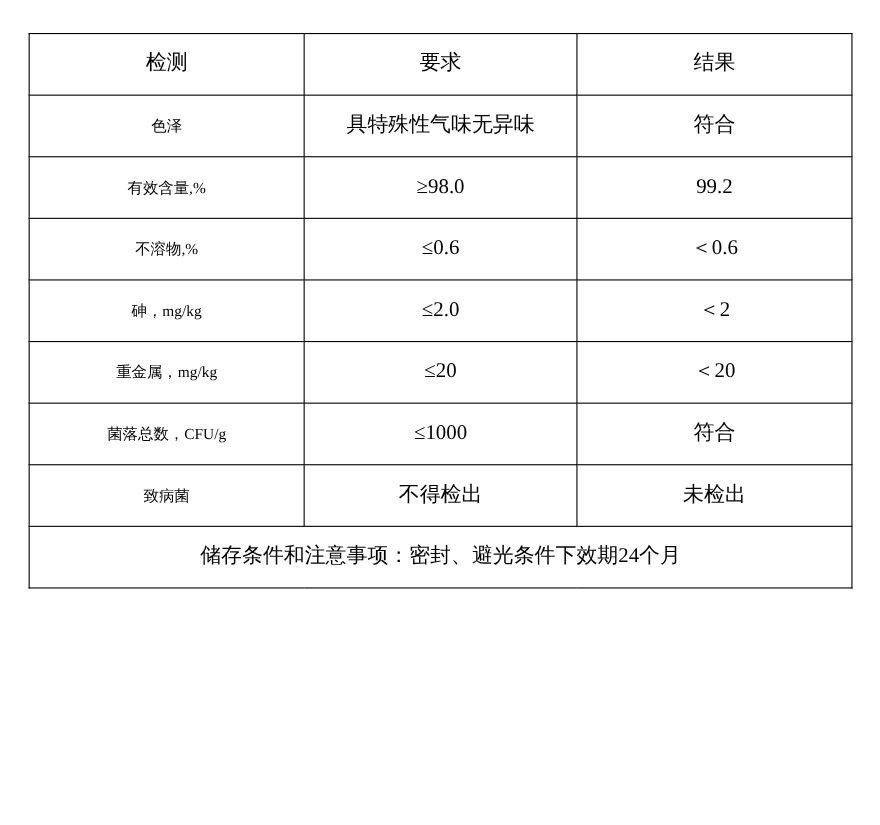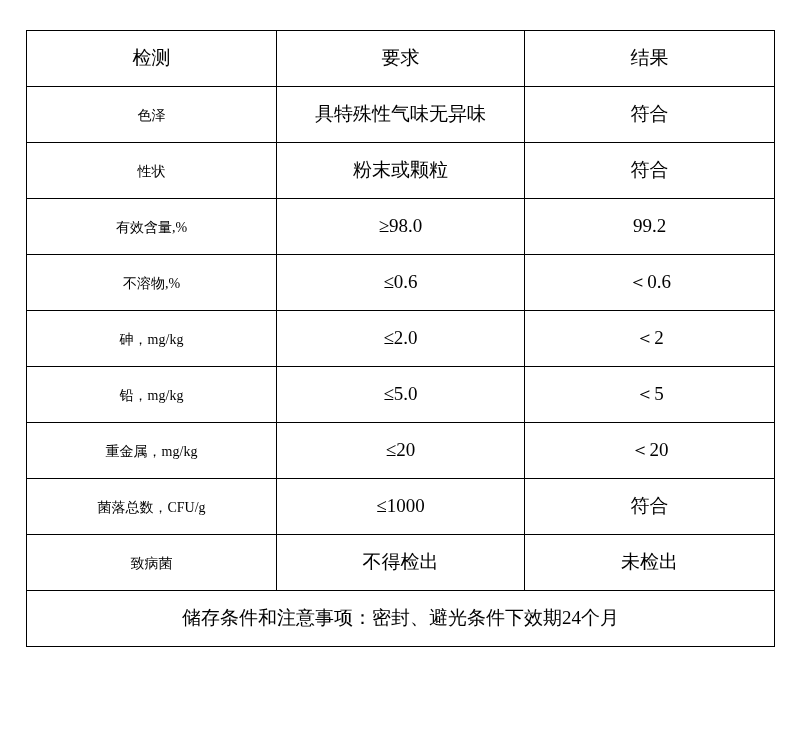--- a/index.html
+++ b/index.html
@@ -75,25 +75,20 @@
         <td>要求</td>
         <td>结果</td>
       </tr>
 
       <tr>
         <td><span class="cell-main">色泽</span><span class="cell-unit"></span></td>
         <td>具特殊性气味无异味</td>
         <td>符合</td>
       </tr>
 
-      <tr>
-        <td><span class="cell-main">性状</span><span class="cell-unit"></span></td>
-        <td>粉末或颗粒</td>
-        <td>符合</td>
-      </tr>
 
 
       <tr>
         <td><span class="cell-main">有效含量</span><span class="cell-unit">,%</span></td>
         <td>≥98.0</td>
         <td>99.2</td>
       </tr>
 
 
       <tr>
@@ -101,25 +96,20 @@
         <td>≤0.6</td>
         <td>＜0.6</td>
       </tr>
 
       <tr>
         <td><span class="cell-main">砷，</span><span class="cell-unit">mg/kg</span></td>
         <td>≤2.0</td>
         <td>＜2</td>
       </tr>
 
-      <tr>
-        <td><span class="cell-main">铅，</span><span class="cell-unit">mg/kg</span></td>
-        <td>≤5.0</td>
-        <td>＜5</td>
-      </tr>
 
       <tr>
         <td><span class="cell-main">重金属，</span><span class="cell-unit">mg/kg</span></td>
         <td>≤20</td>
         <td>＜20</td>
       </tr>
 
       <tr>
         <td><span class="cell-main">菌落总数，</span><span class="cell-unit">CFU/g</span></td>
         <td>≤1000</td>

